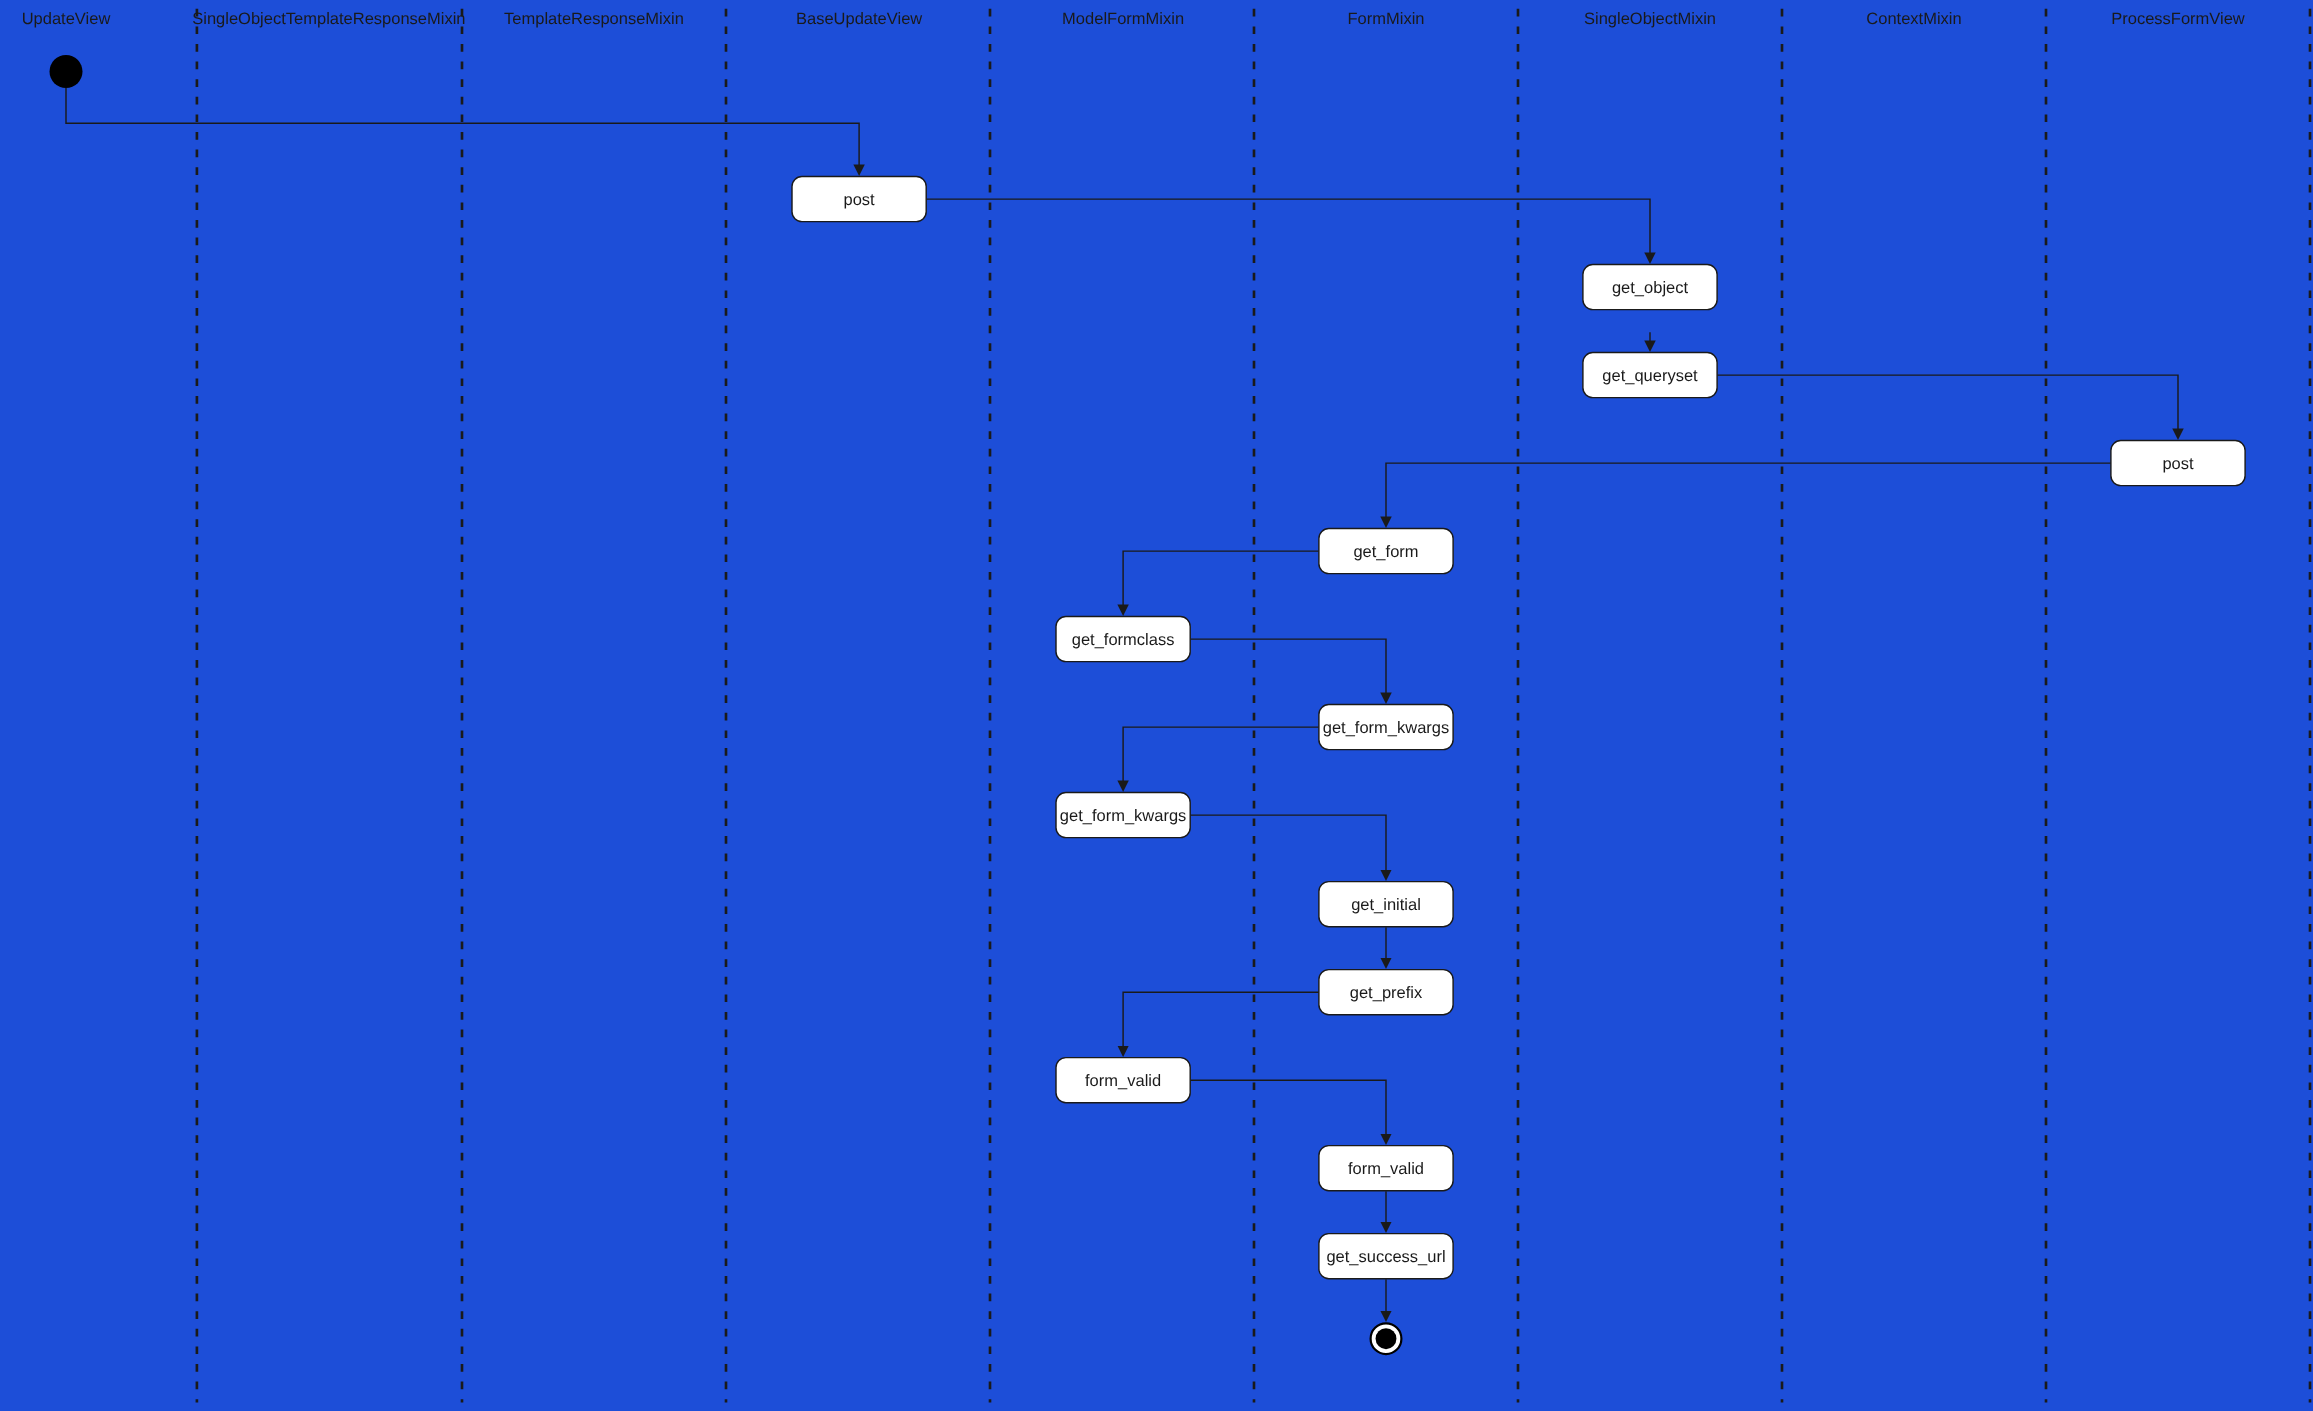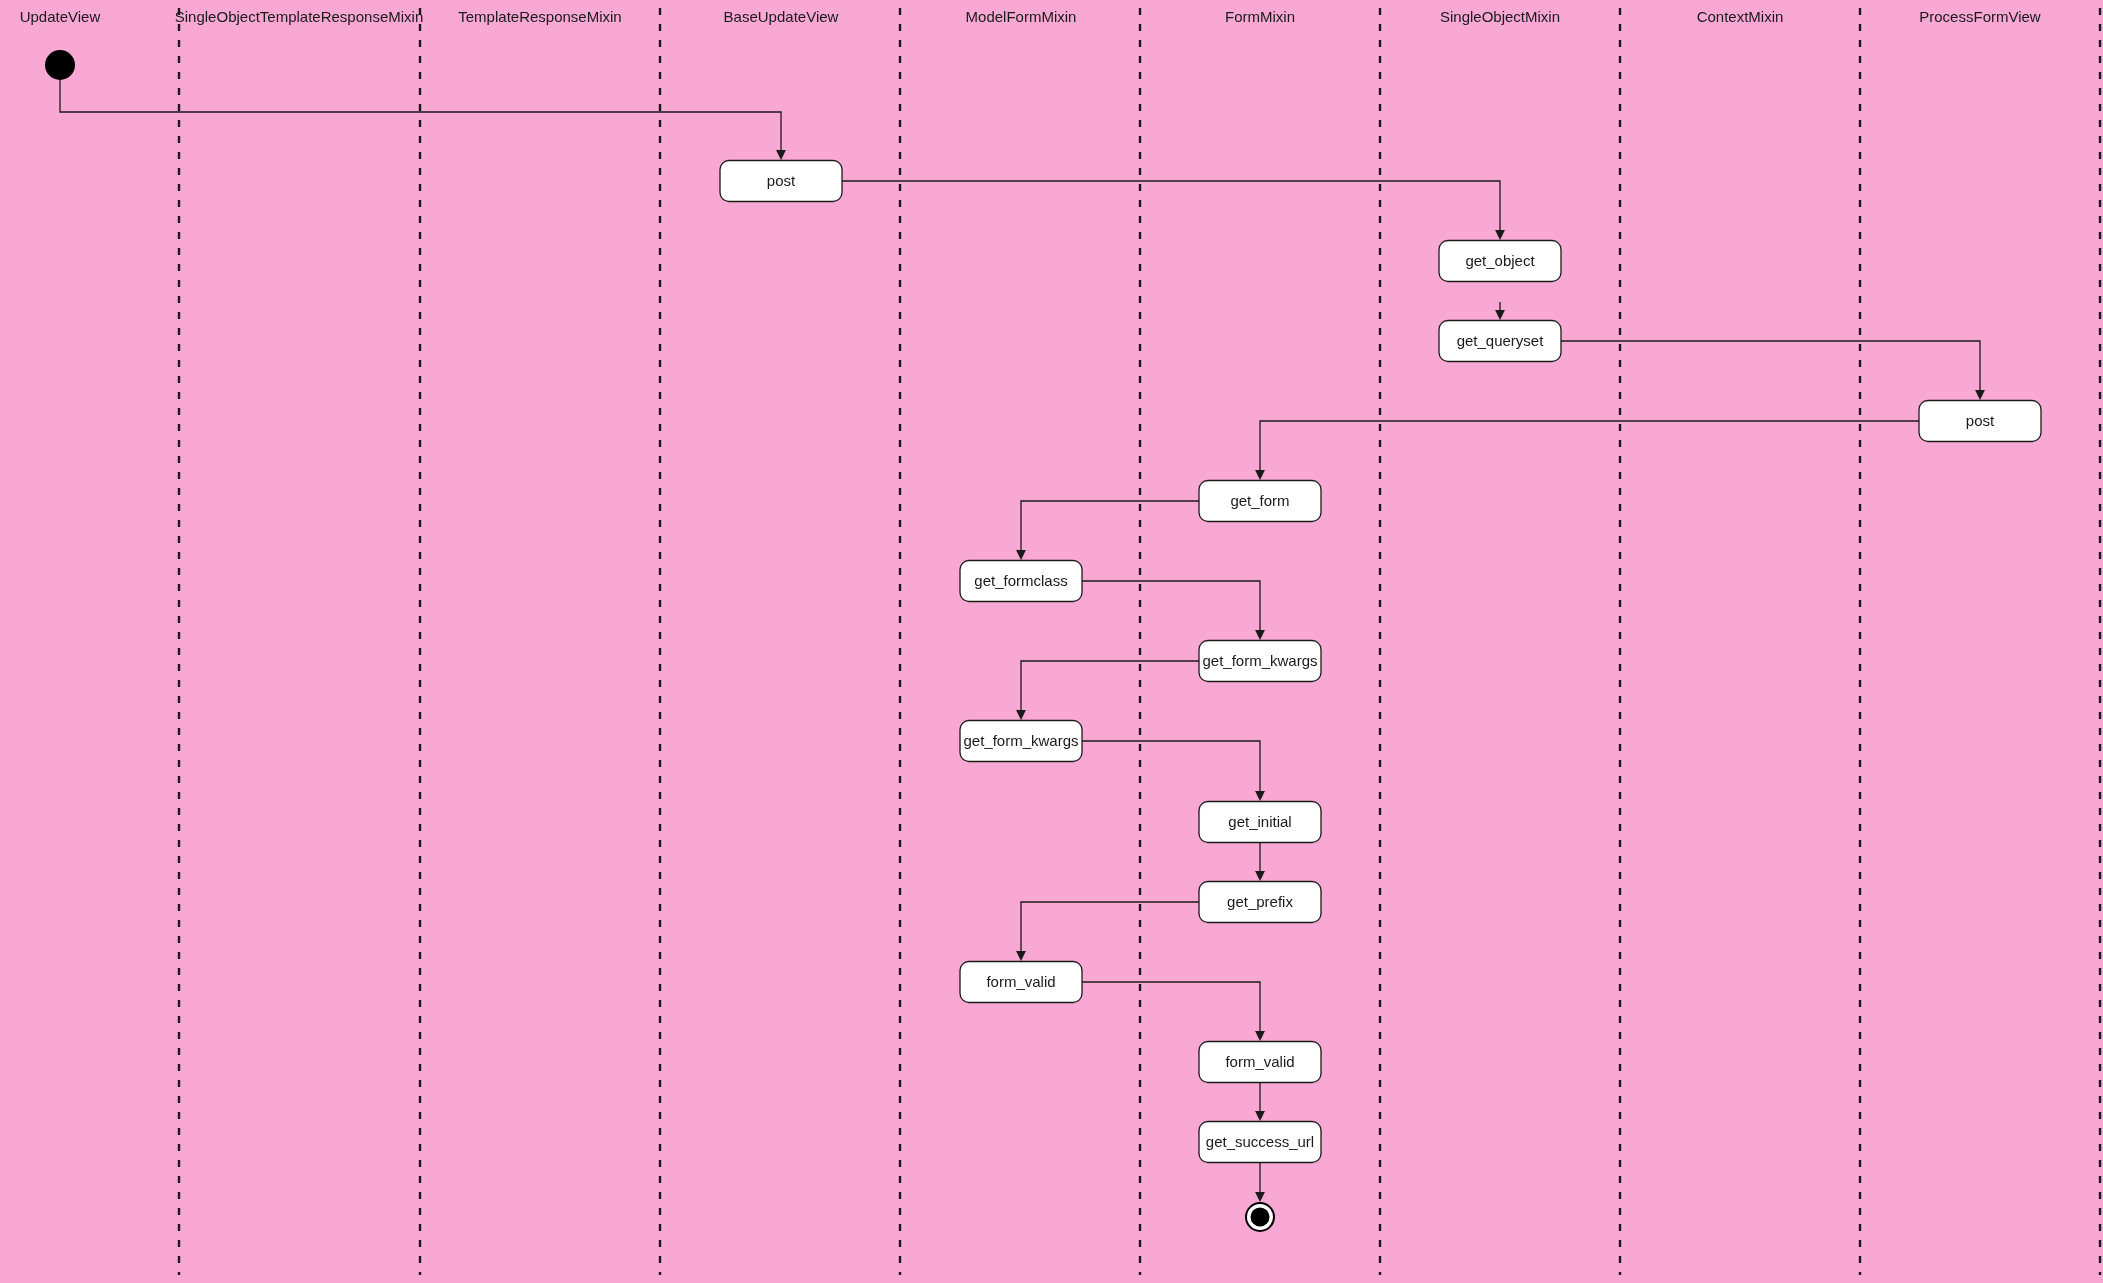--- a/index.html
+++ b/index.html
@@ -1,21 +1,21 @@
 <!DOCTYPE html>
 <html><head>
 <meta charset="utf-8">
 <style>
   html,body{margin:0;padding:0;background:#ffffff;}
   body{font-family:"Liberation Sans", sans-serif;}
   #stage{
     position:relative;
     width:2103px;
     height:1283px;
-    background:#f9a8d4;
+    background:#1d4ed8;
     overflow:hidden;
   }
   #diagram-svg{position:absolute;left:0;top:0;}
   .lane-label{
     font-family:"Liberation Sans", sans-serif;
     font-size:15px;
     fill:#1a1a1a;
     text-anchor:middle;
     dominant-baseline:middle;
   }

